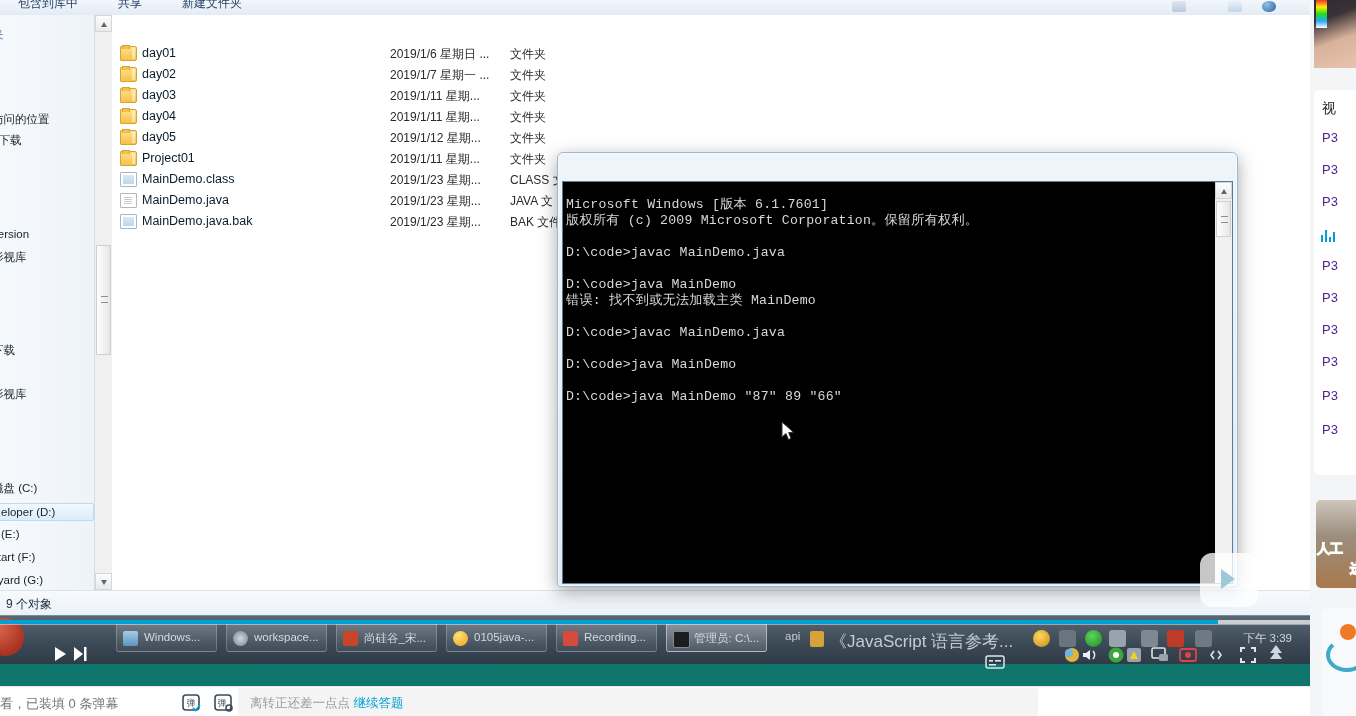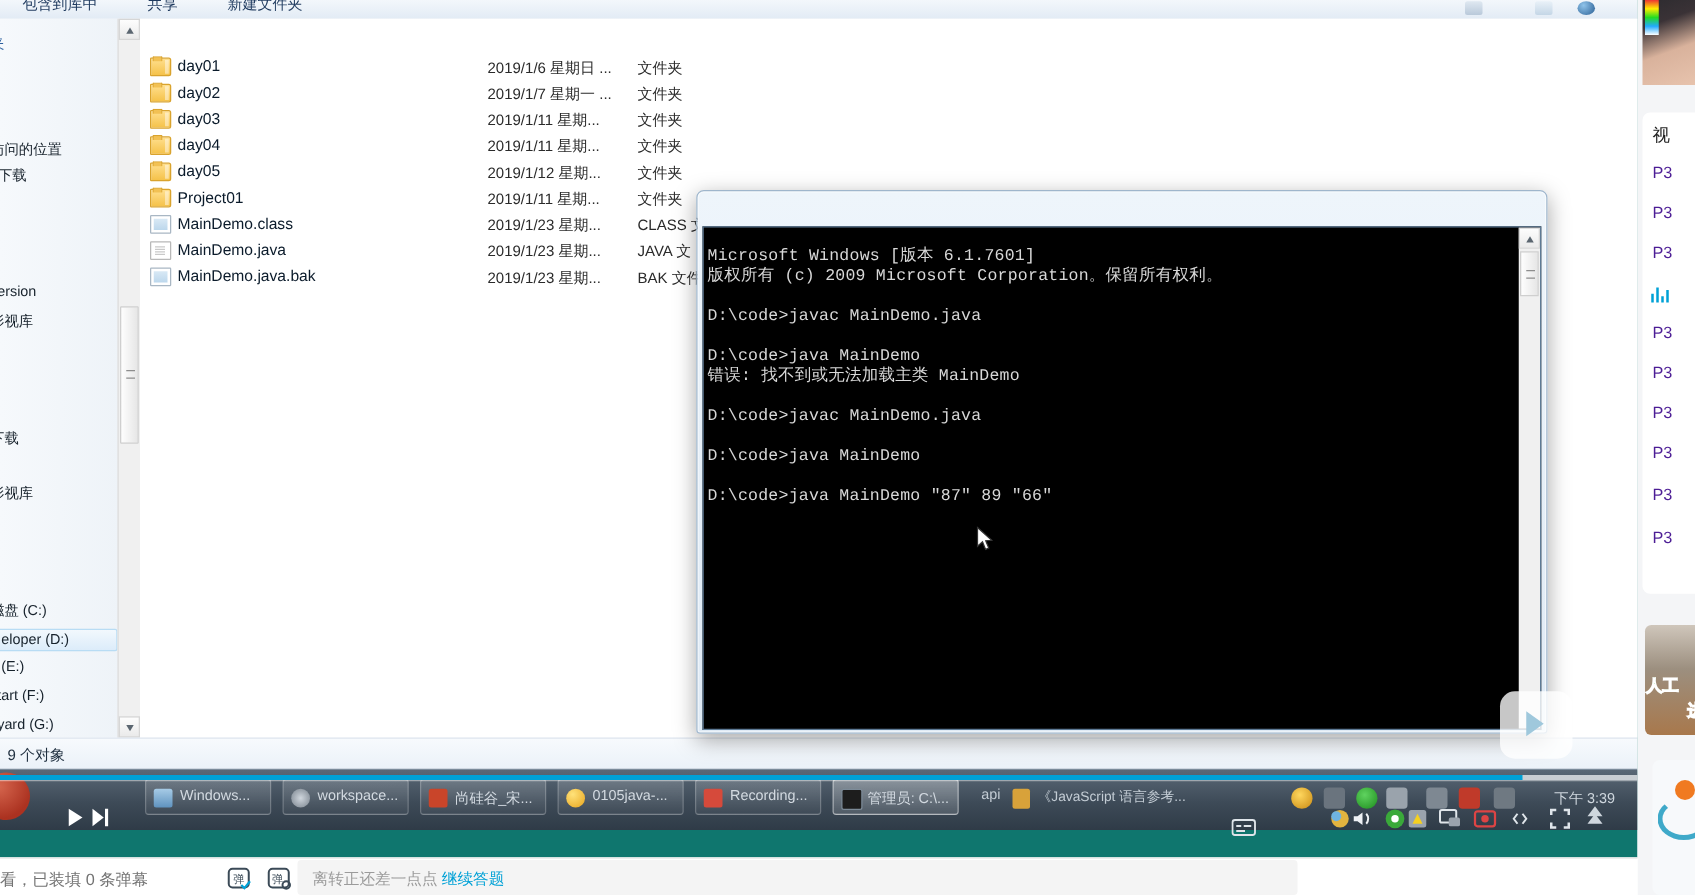--- a/index.html
+++ b/index.html
@@ -338,21 +338,21 @@
       <span class="ai" style="background:#d64a3b;"></span>
       <span class="lbl">Recording...</span>
     </div>
     <div class="tb-app active" style="left:666px;width:101px;">
       <span class="ai" style="background:#1d1d1d;border:1px solid #7d8b98;"></span>
       <span class="lbl">管理员: C:\...</span>
     </div>
 
     <span style="position:absolute;left:785px;top:14px;font-size:11.5px;color:#c3ccd4;">api</span>
     <span style="position:absolute;left:810px;top:15px;width:14px;height:16px;background:#d8a23a;border-radius:2px;"></span>
-    <span style="position:absolute;left:830px;top:14px;font-size:11px;color:#c3ccd4;white-space:nowrap;">《JavaScript 语言参考...</span>
+    <span style="position:absolute;left:830px;top:14px;font-size:17px;color:#c3ccd4;white-space:nowrap;">《JavaScript 语言参考...</span>
 
     <div id="tray">
       <span class="tray-ico" style="right:258px;background:radial-gradient(circle at 40% 35%,#ffd75e,#c98a13);border-radius:50%;"></span>
       <span class="tray-ico" style="right:232px;background:#6a747e;border-radius:3px;"></span>
       <span class="tray-ico" style="right:206px;background:radial-gradient(circle at 40% 35%,#5fd35f,#1d8c1d);border-radius:50%;"></span>
       <span class="tray-ico" style="right:182px;background:#9aa3ac;border-radius:3px;"></span>
       <span class="tray-ico" style="right:150px;background:#7e8892;border-radius:3px;"></span>
       <span class="tray-ico" style="right:124px;background:#c03a2a;border-radius:3px;"></span>
       <span class="tray-ico" style="right:96px;background:#6f7982;border-radius:3px;"></span>
       <span id="tray-clock">下午 3:39</span>

